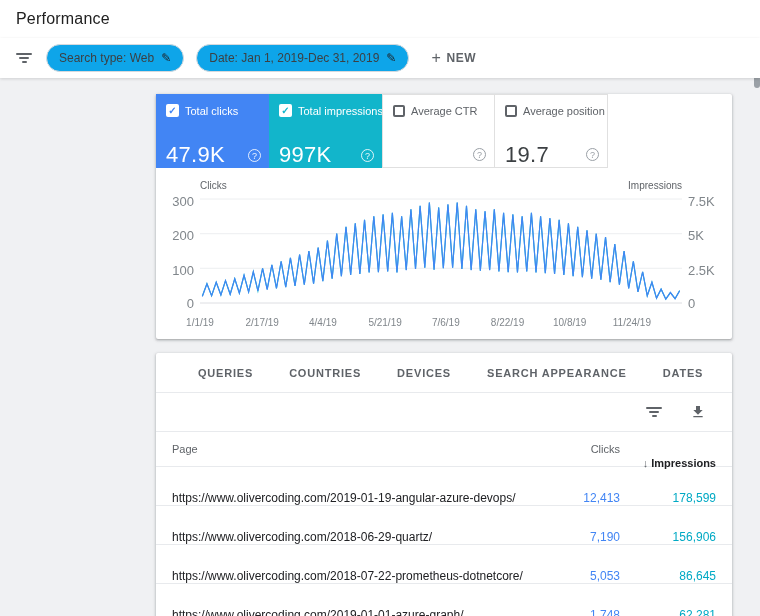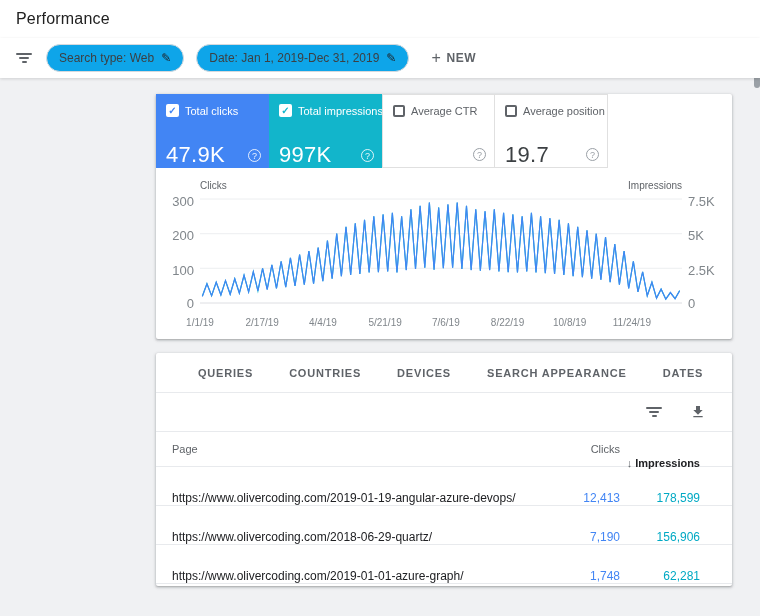--- a/index.html
+++ b/index.html
@@ -76,21 +76,21 @@
          font-size:11px; font-weight:bold; letter-spacing:.8px; color:#5f6368; cursor:pointer; white-space:nowrap; }
   .tab.active { color:#202124; }
   .tab.active::after { content:""; position:absolute; left:12px; right:12px; bottom:0; height:3px; background:#202124; }
   .table-toolbar { display:flex; justify-content:flex-end; align-items:center; gap:26px; height:38px; padding:0 26px; }
   .tool-icon { cursor:pointer; display:inline-flex; }
   .tool-icon svg { fill:#5f6368; }
   .thead { display:flex; align-items:center; height:36px; border-top:1px solid #e8eaed;
            border-bottom:1px solid #e8eaed; font-size:11px; color:#5f6368; }
   .col-page { flex:1; padding-left:16px; min-width:0; }
   .col-clicks { width:78px; text-align:right; flex:none; }
-  .col-impr { width:112px; text-align:right; padding-right:32px; flex:none;margin-top:28px; }
+  .col-impr { width:112px; text-align:right; padding-right:16px; flex:none;margin-top:28px; }
   .thead .col-impr { color:#202124; font-weight:bold; }
   .sort-arrow { color:#5f6368; font-weight:400; margin-right:3px; }
   .trow { display:flex; align-items:flex-end; height:39px; border-bottom:1px solid #e8eaed;
           font-size:12px; cursor:pointer; }
   .trow .col-page { color:#202124; overflow:hidden; text-overflow:ellipsis; white-space:nowrap; }
   .trow .col-clicks { color:#4285f4; }
   .trow .col-impr { color:#00a9c4; }
   
   .vscroll { position:absolute; right:0; top:40px; width:6px; height:48px; background:#9aa0a6; border-radius:3px; }
 </style>
@@ -239,20 +239,25 @@
       <div class="col-page">https://www.olivercoding.com/2019-01-19-angular-azure-devops/</div>
       <div class="col-clicks">12,413</div>
       <div class="col-impr">178,599</div>
     </div>
     <div class="trow">
       <div class="col-page">https://www.olivercoding.com/2018-06-29-quartz/</div>
       <div class="col-clicks">7,190</div>
       <div class="col-impr">156,906</div>
     </div>
     <div class="trow">
+      <div class="col-page">https://www.olivercoding.com/2018-07-22-prometheus-dotnetcore/</div>
+      <div class="col-clicks">5,053</div>
+      <div class="col-impr">86,645</div>
+    </div>
+    <div class="trow">
       <div class="col-page">https://www.olivercoding.com/2019-01-01-azure-graph/</div>
       <div class="col-clicks">1,748</div>
       <div class="col-impr">62,281</div>
     </div>
 
   </section>
 </main>
 
 <div class="vscroll"></div>
 

